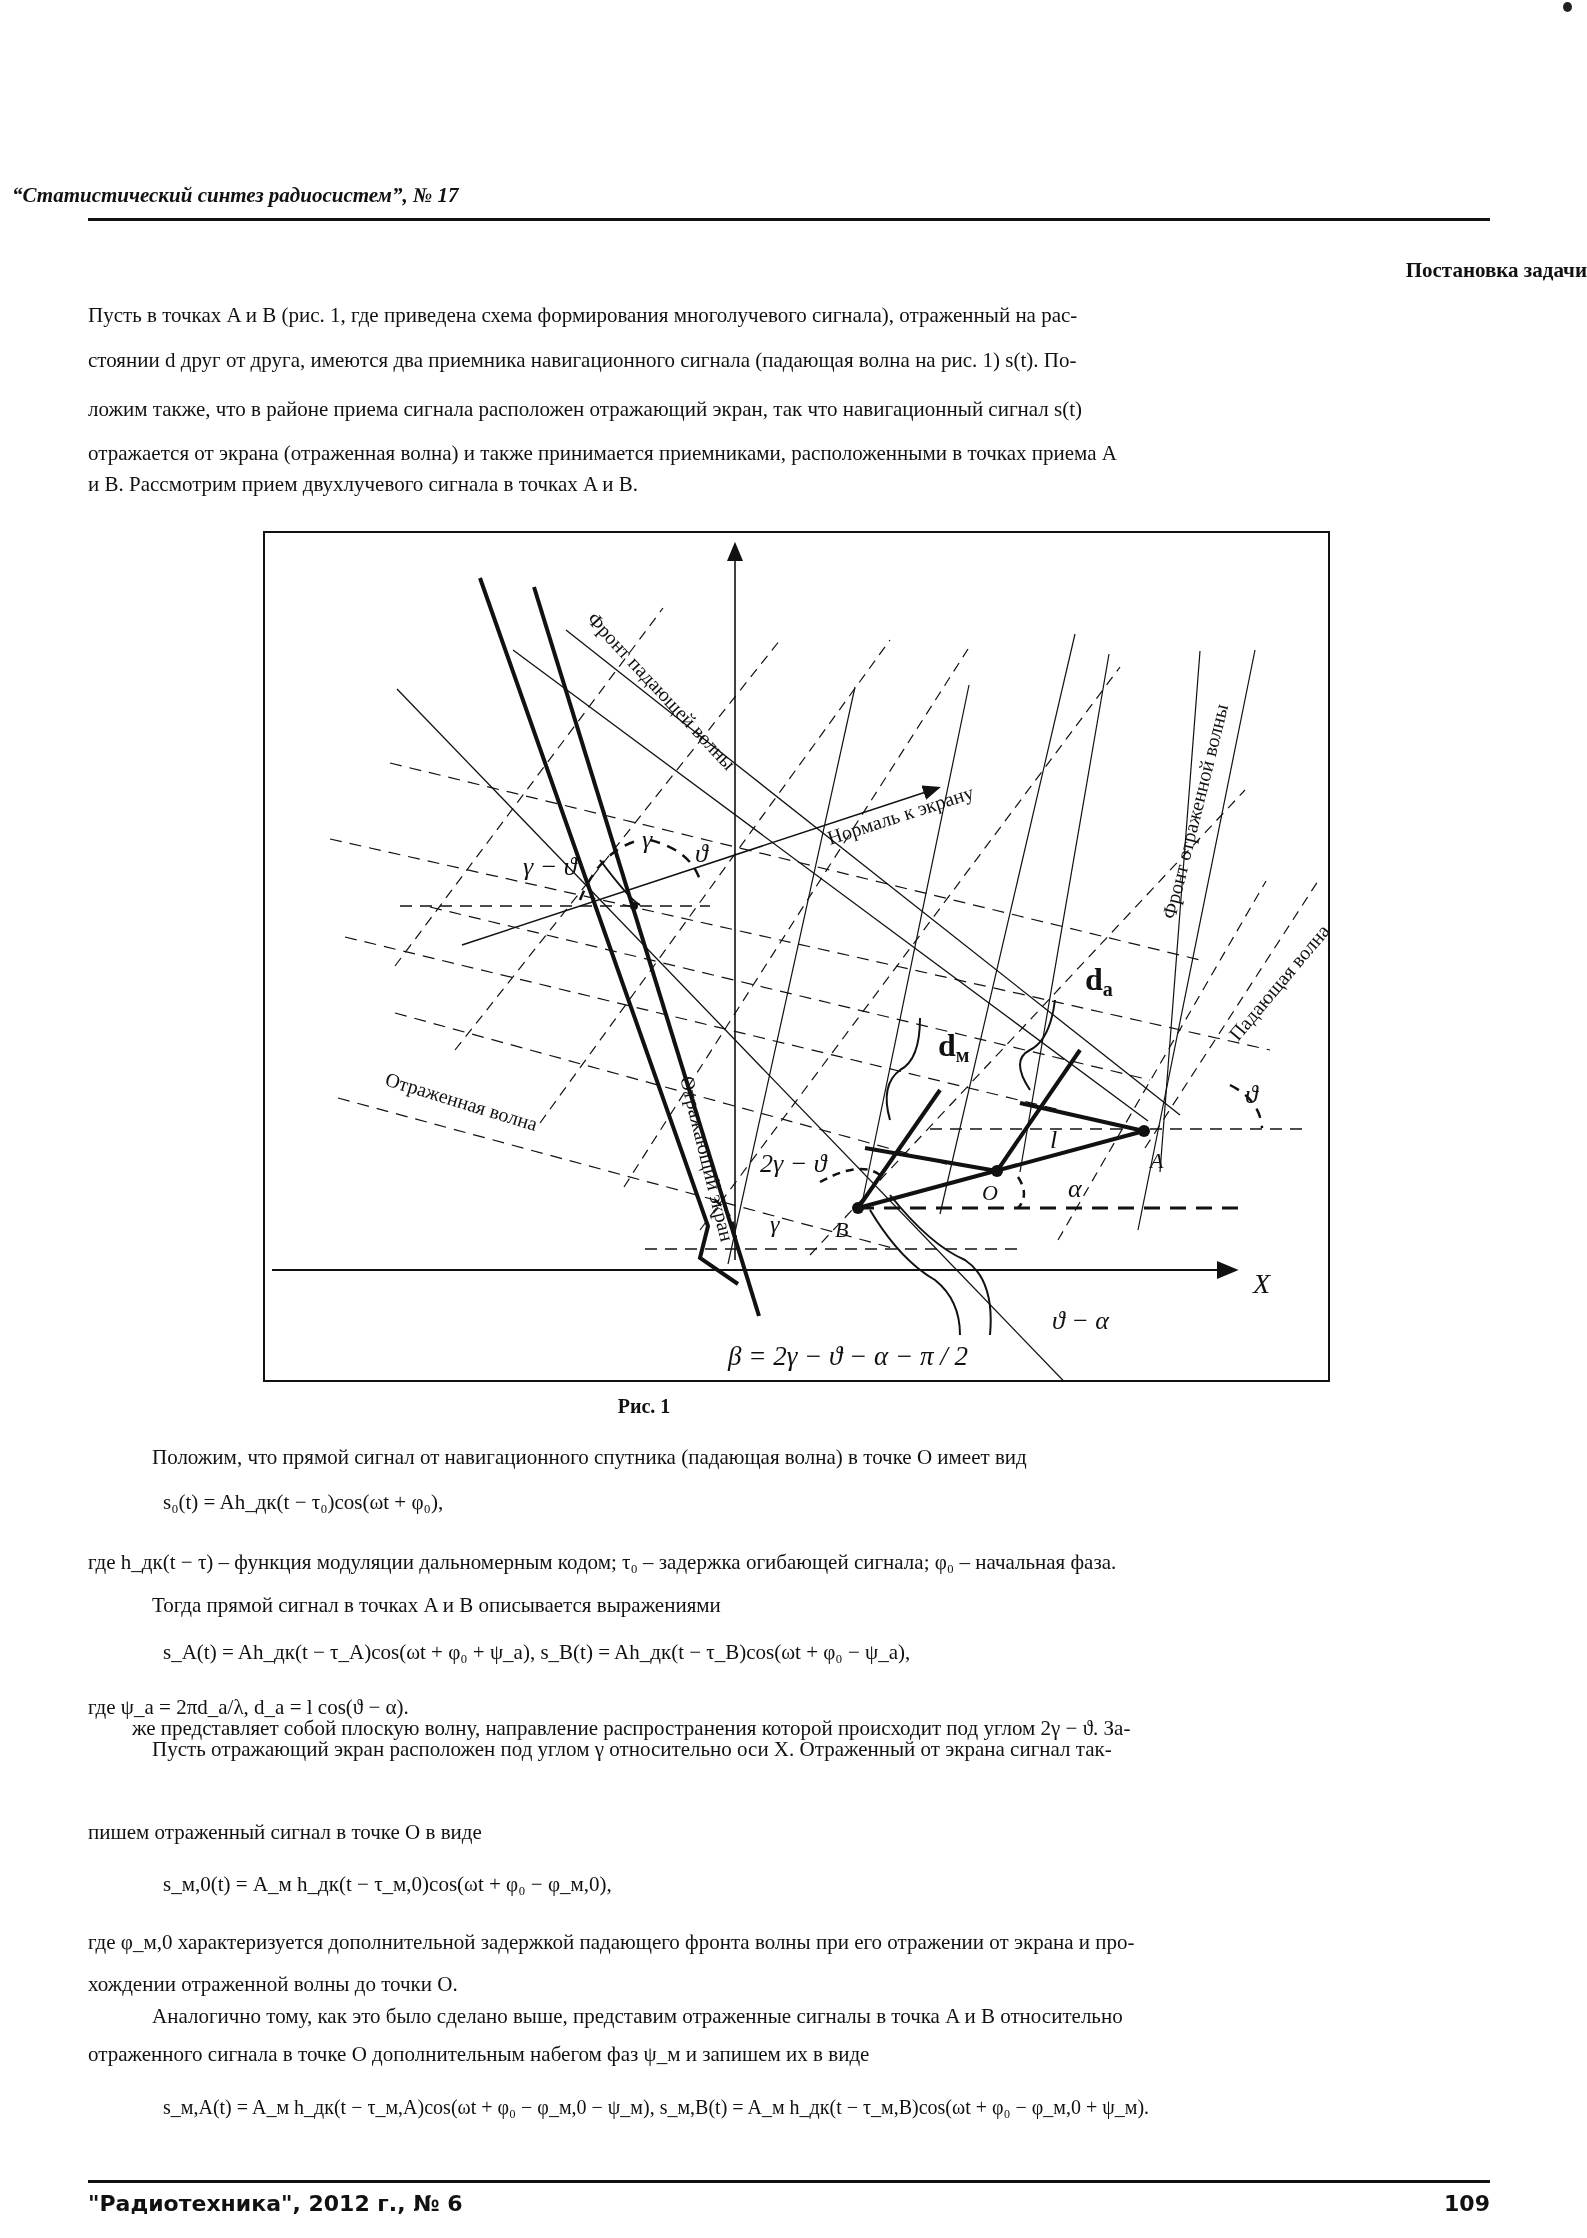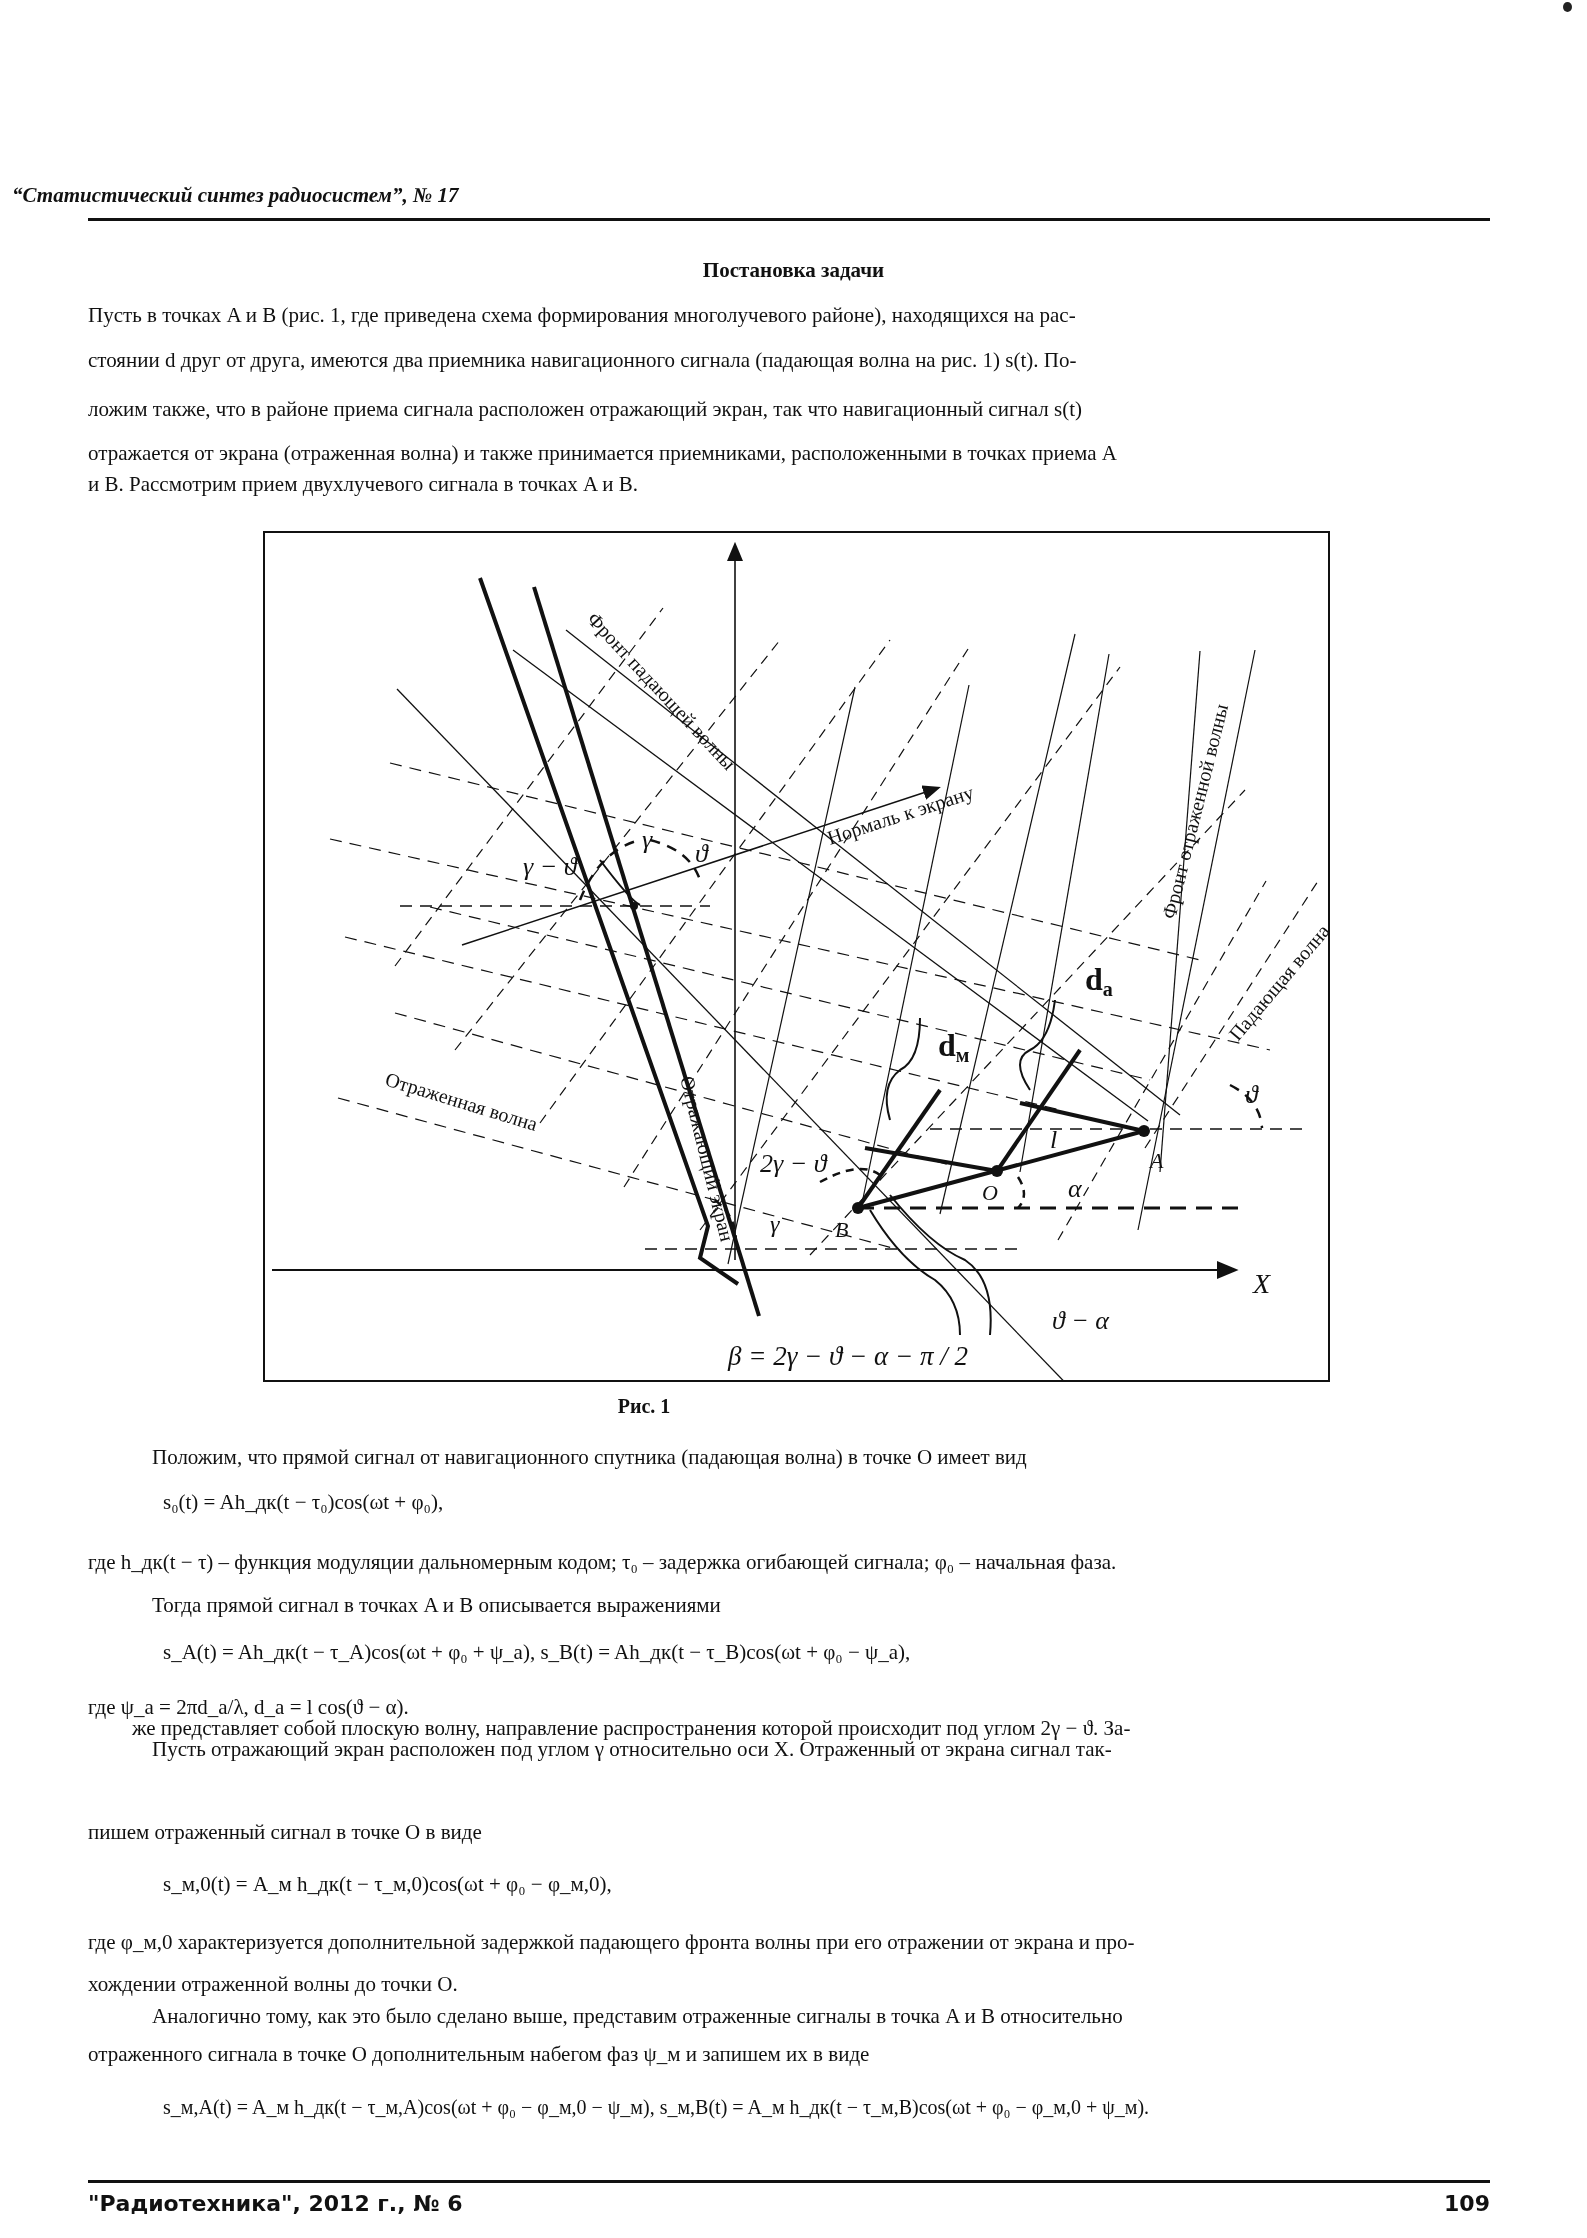--- a/index.html
+++ b/index.html
@@ -2,42 +2,42 @@
 <html><head>
 <meta charset="utf-8">
 <style>
   html, body { margin:0; padding:0; background:#ffffff; }
   body { width:1587px; height:2238px; position:relative; overflow:hidden;
          font-family:"Liberation Serif", "DejaVu Serif", serif; color:#111; }
   .abs { position:absolute; }
   .running-head { left:0; width:1587px; top:183px; 
                   font-style:italic; font-weight:bold; font-size:21px;padding-left:12px; }
   .rule-top { left:88px; width:1402px; top:218px; height:3px; background:#111; }
-  .section-title { left:0; width:1587px; top:258px; text-align:center; font-weight:bold; font-size:21px; }
+  .section-title { left:0; width:1587px; top:258px; text-align:right; font-weight:bold; font-size:21px; }
   .line { left:88px; font-size:21px; white-space:nowrap; }
   .formula { font-size:21px; white-space:nowrap; }
   .fig-frame { left:263px; top:531px; width:1067px; height:851px; border:2px solid #111; box-sizing:border-box; }
   .fig-caption { left:0; width:1288px; top:1395px; text-align:center; font-weight:bold; font-size:20px; }
   .rule-bottom { left:88px; width:1402px; top:2180px; height:3px; background:#111; }
   .footer-left { left:88px; top:2191px; font-family:"DejaVu Sans", sans-serif; font-weight:bold; font-size:22px; }
   .footer-right { right:97px; top:2191px; font-family:"DejaVu Sans", sans-serif; font-weight:bold; font-size:22px; }
   .scan-speck { left:1563px; top:2px; width:9px; height:10px; background:#222; border-radius:50%; }
   svg text { font-family:"Liberation Serif", "DejaVu Serif", serif; }
 </style>
 </head>
 <body>
 
 <div class="abs scan-speck"></div>
 
 <div class="abs running-head">“Статистический синтез радиосистем”, № 17</div>
 <div class="abs rule-top"></div>
 
 <div class="abs section-title">Постановка задачи</div>
 
-<div class="abs line" style="top:303px;">Пусть в точках A и B (рис. 1, где приведена схема формирования многолучевого районе), находящихся на рас-</div>
+<div class="abs line" style="top:303px;">Пусть в точках A и B (рис. 1, где приведена схема формирования многолучевого сигнала), отраженный на рас-</div>
 <div class="abs line" style="top:348px;">стоянии d  друг от друга, имеются два приемника навигационного сигнала (падающая волна на рис. 1) s(t). По-</div>
 <div class="abs line" style="top:397px;">ложим также, что в районе приема сигнала расположен отражающий экран, так что навигационный сигнал s(t)</div>
 <div class="abs line" style="top:441px;">отражается от экрана (отраженная волна) и также принимается приемниками, расположенными в точках приема A</div>
 <div class="abs line" style="top:472px;">и B. Рассмотрим прием двухлучевого сигнала в точках A и B.</div>
 
 <div class="abs fig-frame"></div>
 <svg class="abs" style="left:263px; top:531px;" width="1067" height="851" viewBox="263 531 1067 851">
   <defs>
     <marker id="arr" markerWidth="12" markerHeight="10" refX="10" refY="5" orient="auto">
       <path d="M0,0 L12,5 L0,10 Z" fill="#111"></path>

